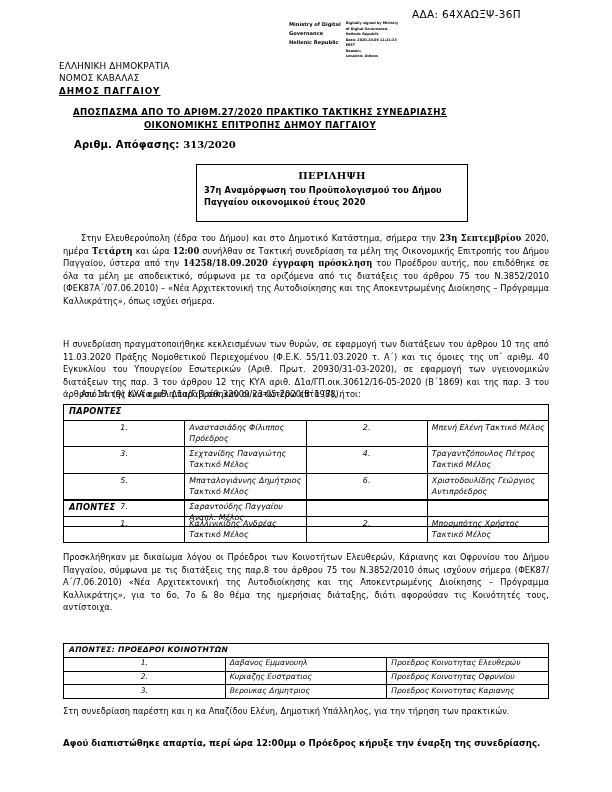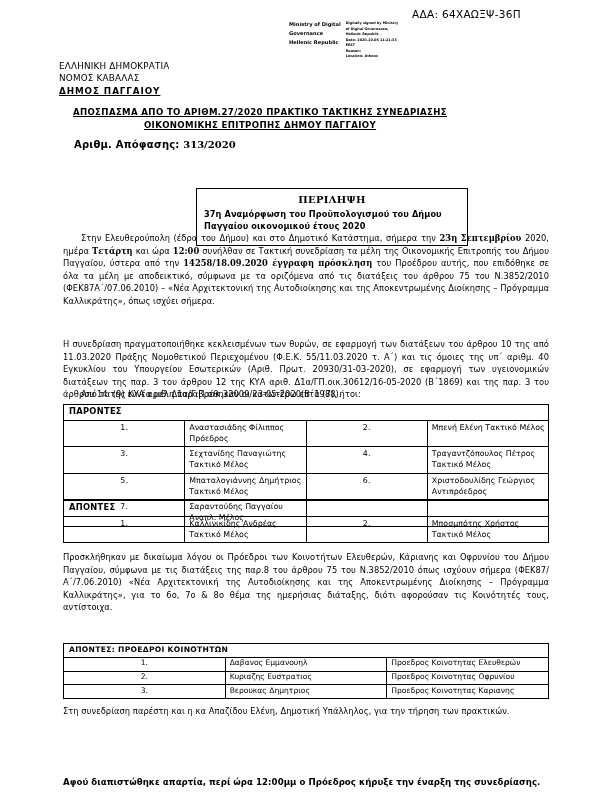--- a/index.html
+++ b/index.html
@@ -113,21 +113,20 @@
 
   
   .perilipsi {
     position: absolute;
     top: 164px;
     left: 196px;
     width: 272px;
     border: 1.3px solid #000;
     box-sizing: border-box;
     padding: 5px 7px 12px 7px;
-    margin-top: 24px;
   }
   .perilipsi .title {
     text-align: center;
     font-family: "DejaVu Serif", serif;
     font-size: 10px;
     font-weight: bold;
     letter-spacing: 0.3px;
     margin-bottom: 3px;
   }
   .perilipsi .line {
@@ -154,39 +153,39 @@
   #para-opening { top: 232px; }
   #para-legal   { top: 338px; }
   #para-quorum  { top: 388px; }
   #para-invited { top: 551px; }
   #para-clerk   { top: 705px; }
   #para-start   { top: 737px; }
 
   .body-block.bold-all {
     font-weight: bold;
     font-size: 8.6px;
-    margin-top: 39px;
   }
 
   
   .tbl {
     position: absolute;
     left: 63px;
     width: 486px;
     border-collapse: collapse;
     table-layout: fixed;
     font-size: 7.9px;
   }
   .tbl td, .tbl th {
     border: 1.1px solid #000;
     padding: 1px 3px 2px 4px;
     vertical-align: top;
     text-align: left;
     font-weight: normal;
     line-height: 1.42;
+    font-style: italic;
   }
   .tbl .hdr {
     font-weight: bold;
     font-size: 8.3px;
     letter-spacing: 0.3px;
     padding: 1px 4px 2px 5px;
   }
   .tbl .num {
     width: 30px;
     text-align: center;

